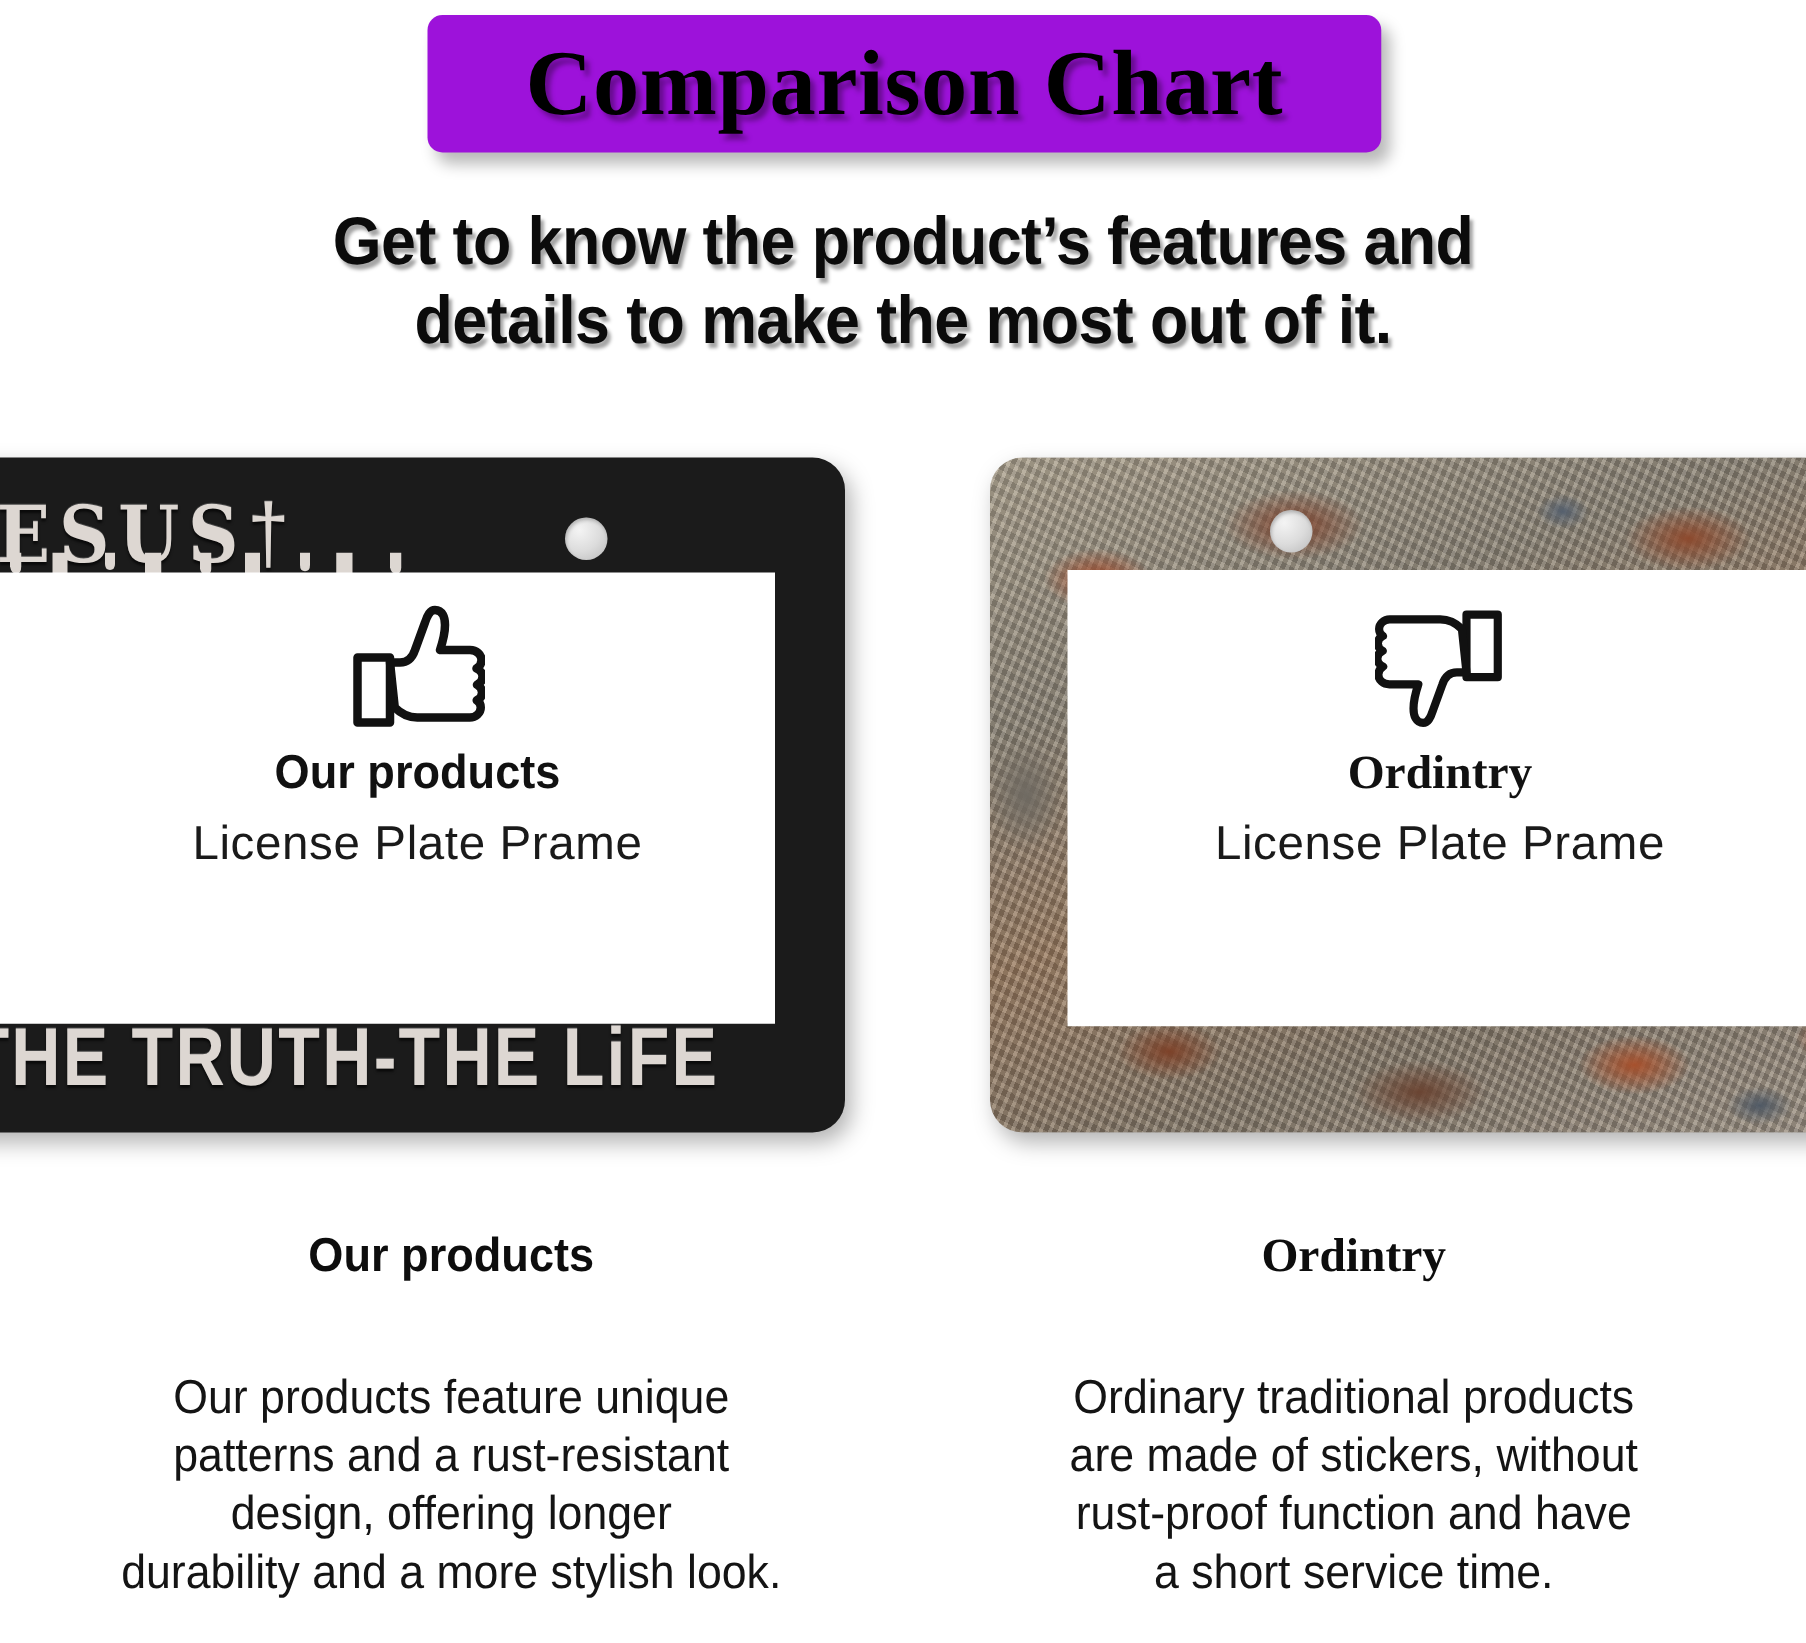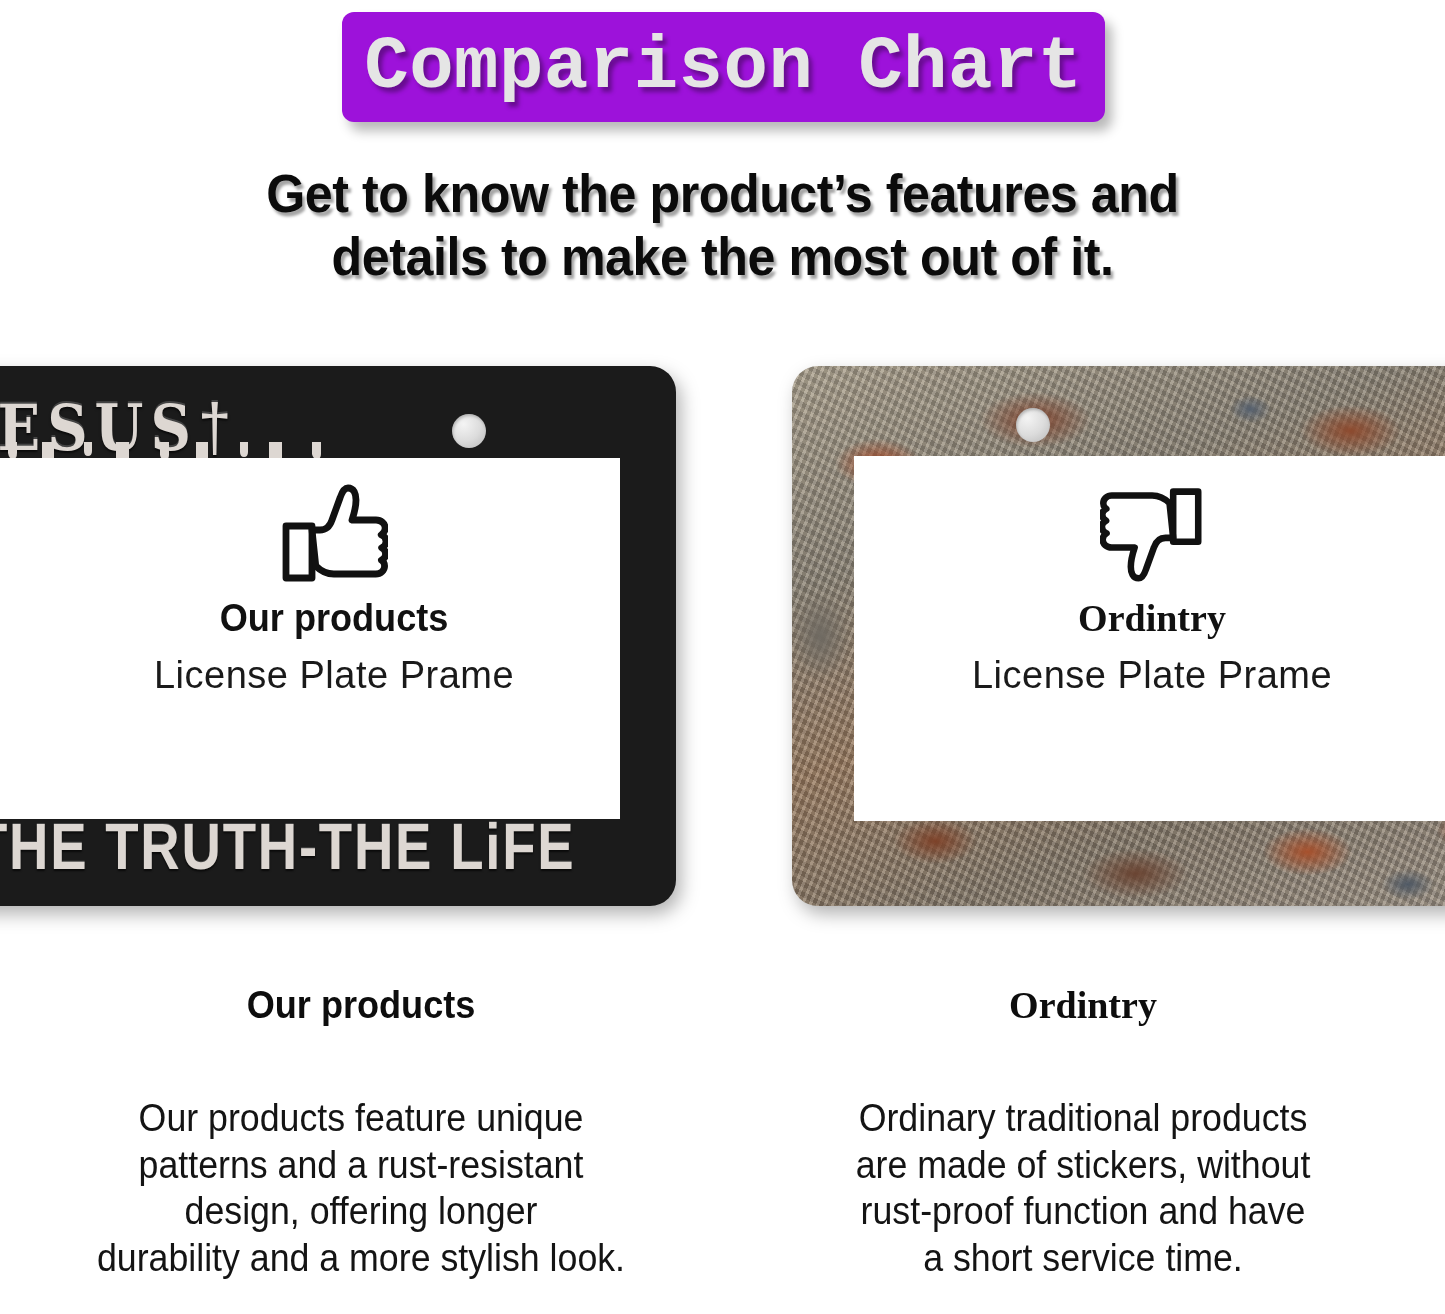--- a/index.html
+++ b/index.html
@@ -27,25 +27,25 @@
     width: 763px;
     height: 110px;
     background: #9d12da;
     border-radius: 12px;
     box-shadow: 7px 9px 12px rgba(0,0,0,0.28);
     display: flex;
     align-items: center;
     justify-content: center;
   }
   .banner-title {
-    font-family: Liberation Mono, monospace;
+    font-family: Liberation Serif, serif;
     font-weight: bold;
     font-size: 74px;
     line-height: 1;
-    color: #e5e5e5;
+    color: #000000;
     letter-spacing: 0.5px;
     text-shadow: 4px 5px 4px rgba(0,0,0,0.34);
     white-space: nowrap;
   }
 
   
   .subtitle {
     position: absolute;
     left: 0;
     top: 162px;

